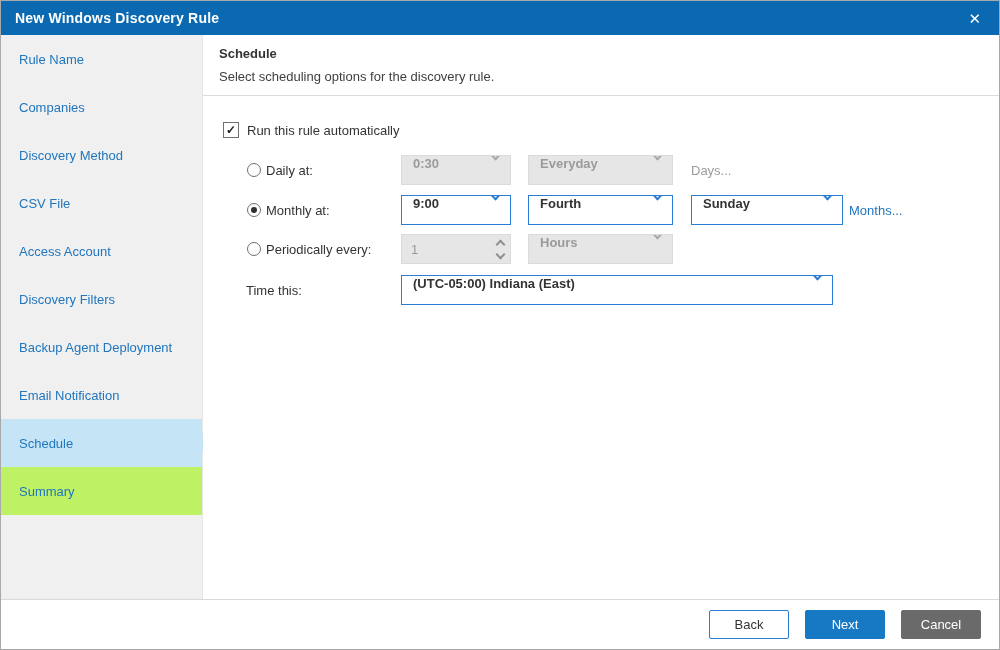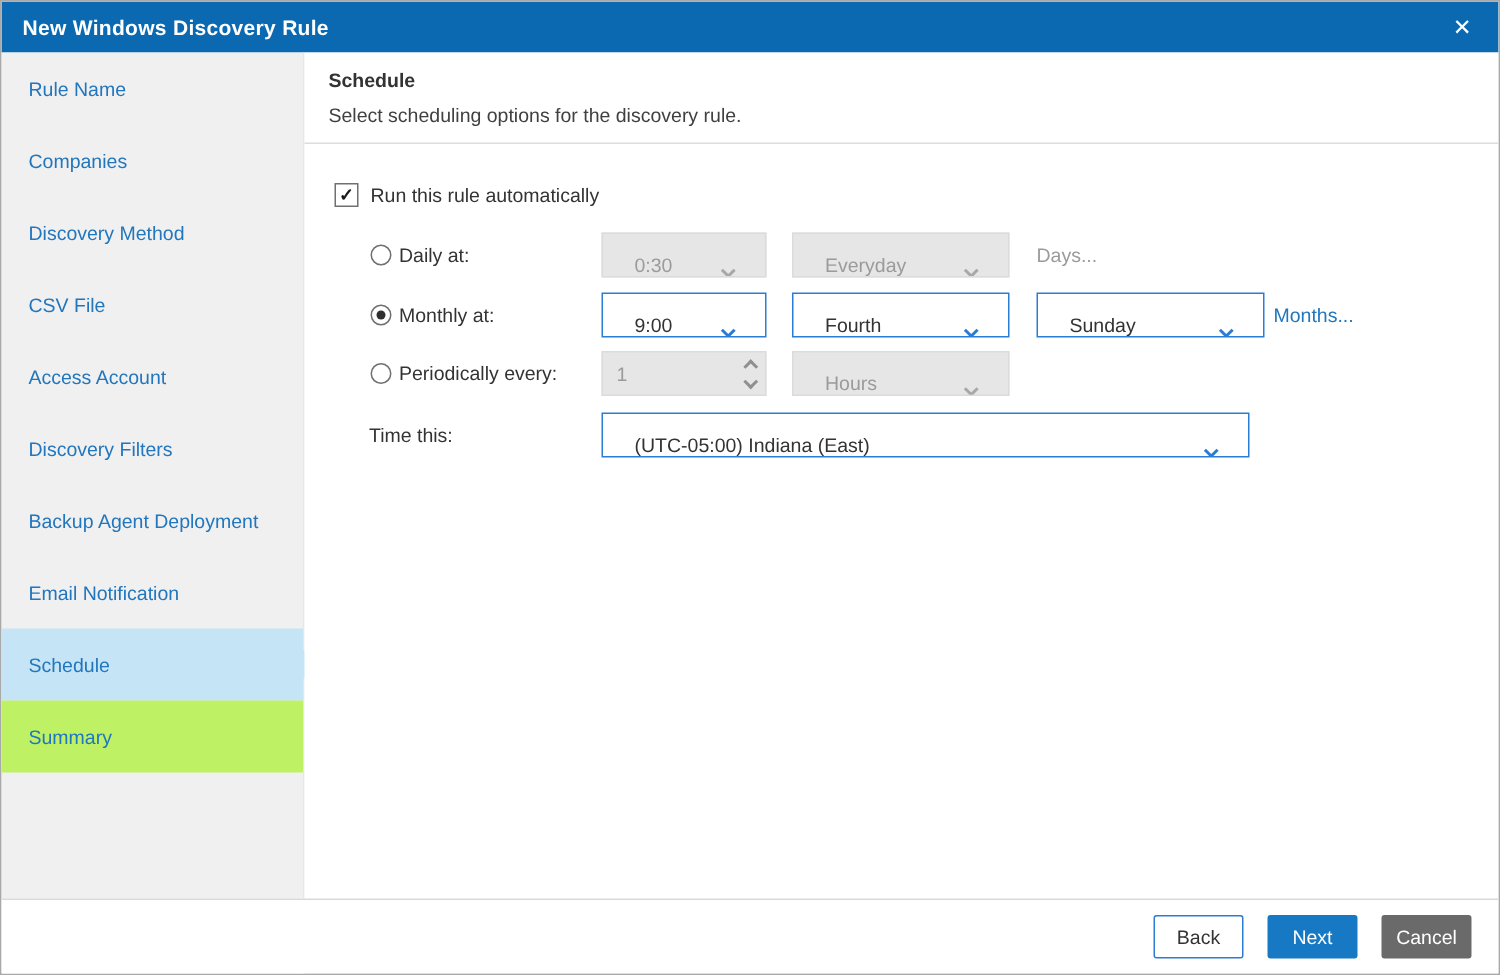--- a/index.html
+++ b/index.html
@@ -61,23 +61,23 @@
     width:14px; height:14px; border:1px solid #6f6f6f; border-radius:50%;
     background:#fff; cursor:pointer;
   }
   .radio.checked::after {
     content:""; position:absolute; left:3px; top:3px; width:6px; height:6px;
     border-radius:50%; background:#303030;
   }
   .rlabel { position:absolute; left:63px; top:50%; transform:translateY(-50%); font-size:13px; color:#333; white-space:nowrap; }
 
   .select {
-    position:absolute; top:0; height:30px; display:flex; align-items:flex-end;
-    justify-content:space-between; padding:0 21px; font-size:13px;
-    border:1px solid; cursor:pointer; white-space:nowrap; overflow:hidden;
+    position:absolute; top:0; height:30px; display:flex; align-items:flex-start;
+    justify-content:space-between; padding:0 11px; font-size:13px;
+    border:1px solid; cursor:pointer; white-space:nowrap; overflow:hidden;font-weight:bold;
   }
   .c1 { left:198px; width:110px; }
   .c2 { left:325px; width:145px; }
   .c3 { left:488px; width:152px; }
   .tz-sel { left:198px; width:432px; }
   .select.on  { background:#fff; border-color:#2b7cd3; color:#333; }
   .select.off { background:#e6e6e6; border-color:#dbdbdb; color:#9b9b9b; cursor:default; }
   .chev {
     width:7px; height:7px; border-right:2px solid #2b7cd3; border-bottom:2px solid #2b7cd3;
     transform:rotate(45deg); margin-top:-4px; margin-left:8px; flex-shrink:0;
@@ -109,21 +109,21 @@
   }
   .tz-label { position:absolute; left:43px; top:50%; transform:translateY(-50%); font-size:13px; color:#333; }
 
   
   .footer {
     position:absolute; left:0; right:0; bottom:0; height:50px; background:#fff;
     border-top:1px solid #d9d9d9; display:flex; align-items:center;
     justify-content:flex-end; gap:16px; padding-right:18px;
   }
   .btn {
-    width:60px; height:29px; font-size:13px; font-family:inherit;
+    width:80px; height:29px; font-size:13px; font-family:inherit;
     display:flex; align-items:center; justify-content:center;
     border-radius:2px; cursor:pointer;
   }
   .btn-back   { background:#fff;     border:1px solid #2b7cd3; color:#333; }
   .btn-next   { background:#1779c4;  border:1px solid #1779c4; color:#fff; }
   .btn-cancel { background:#6a6a6a;  border:1px solid #6a6a6a; color:#fff; }
 </style>
 </head>
 <body>
 

